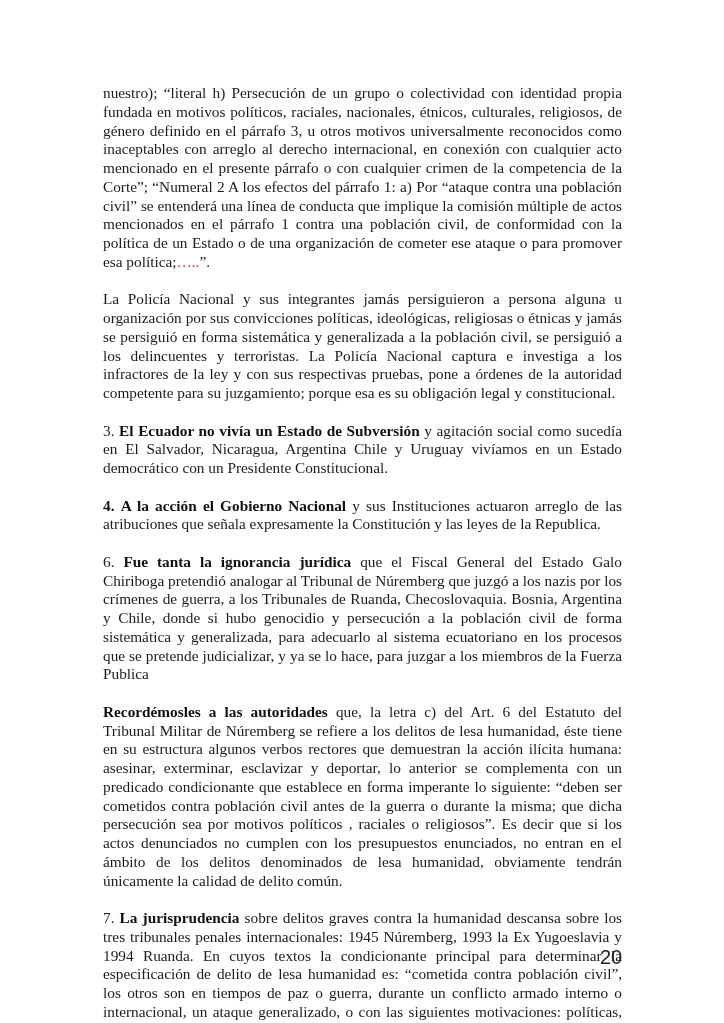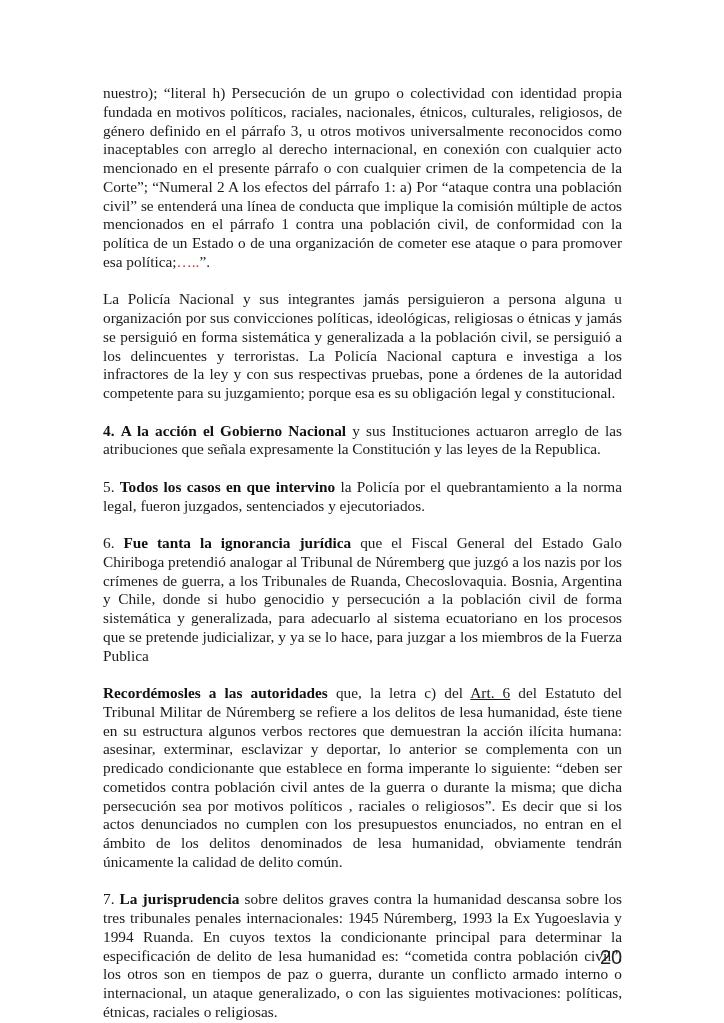--- a/index.html
+++ b/index.html
@@ -37,45 +37,44 @@
     text-align: justify;
   }
   .content b {
     font-weight: bold;
     color: #111;
   }
   .red {
     color: #c0392b;
   }
   .u {
-    text-decoration: underline;
   }
   .page-number {
     position: absolute;
     left: 600px;
     top: 946px;
     font-family: "Liberation Sans", "DejaVu Sans", sans-serif;
     font-size: 20px;
     color: #222;
   }
 </style>
 </head>
 <body>
 
 <div class="page">
   <div class="content">
 
     <p><span>nuestro); “literal h) Persecución de un grupo o colectividad con identidad propia fundada en motivos políticos, raciales, nacionales, étnicos, culturales, religiosos, de género definido en el párrafo 3, u otros motivos universalmente reconocidos como inaceptables con arreglo al derecho internacional, en conexión con cualquier acto mencionado en el presente párrafo o con cualquier crimen de la competencia de la Corte”; “Numeral 2 A los efectos del párrafo 1: a) Por “ataque contra una población civil” se entenderá una línea de conducta que implique la comisión múltiple de actos mencionados en el párrafo 1 contra una población civil, de conformidad con la política de un Estado o de una organización de cometer ese ataque o para promover esa política;</span><span class="red">…..</span><span>”.</span></p>
 
     <p><span>La Policía Nacional y sus integrantes jamás persiguieron a persona alguna u organización por sus convicciones políticas, ideológicas, religiosas o étnicas y jamás se persiguió en forma sistemática y generalizada  a la población civil, se persiguió a los delincuentes y terroristas. La Policía Nacional captura e investiga a los infractores de la ley y con sus respectivas pruebas, pone a órdenes de la autoridad competente para su juzgamiento; porque esa es  su obligación legal y constitucional.</span></p>
 
+    <p><span>3.</span> <b>El Ecuador no vivía un Estado de Subversión</b><span> y agitación social como sucedía en El Salvador, Nicaragua, Argentina Chile y Uruguay vivíamos en un Estado democrático con un Presidente Constitucional.</span></p>
 
     <p><b>4.</b> <b>A la acción el Gobierno Nacional</b><span> y sus Instituciones actuaron arreglo de las atribuciones que señala expresamente la Constitución y las leyes de la Republica.</span></p>
 
-    <p><span>5.</span> <b>Todos los casos en que intervino</b><span> la Policía por el quebrantamiento a la norma legal, fueron juzgados, sentenciados y ejecutoriados.</span></p>
 
     <p><span>6.</span> <b>Fue tanta la ignorancia jurídica</b><span> que el Fiscal General del Estado Galo  Chiriboga pretendió analogar al Tribunal de Núremberg que juzgó a los nazis por los crímenes de guerra, a los  Tribunales  de Ruanda, Checoslovaquia. Bosnia, Argentina y Chile, donde si hubo genocidio y persecución a la población civil de forma sistemática y generalizada, para adecuarlo al sistema ecuatoriano en los procesos que se pretende judicializar, y ya se lo hace, para juzgar a los miembros de la Fuerza Publica</span></p>
 
     <p><b>Recordémosles a las autoridades</b><span> que, la letra c) del </span><span class="u">Art. 6</span><span> del Estatuto del Tribunal Militar de Núremberg se refiere a los delitos de lesa humanidad, éste tiene en su estructura algunos verbos rectores que demuestran la acción ilícita humana: asesinar, exterminar, esclavizar y deportar, lo anterior se complementa con un predicado condicionante que establece en forma imperante lo siguiente: “deben ser cometidos contra población civil antes de la guerra o durante la misma; que dicha persecución sea por motivos políticos , raciales o religiosos”. Es decir que si los actos denunciados no cumplen con los presupuestos enunciados, no entran en el ámbito de los delitos denominados de lesa humanidad, obviamente tendrán únicamente la calidad de delito común.</span></p>
 
     <p><span>7.</span> <b>La jurisprudencia</b><span> sobre delitos graves contra la humanidad descansa sobre los tres tribunales penales internacionales: 1945 Núremberg, 1993 la Ex Yugoeslavia y 1994 Ruanda. En cuyos textos la condicionante principal para determinar la especificación de delito de lesa humanidad es: “cometida contra población civil”, los otros son en tiempos de paz o guerra, durante un conflicto armado interno o internacional, un ataque generalizado, o con las siguientes motivaciones: políticas, étnicas, raciales o religiosas.</span></p>
 
   </div>
 
   <div class="page-number">20</div>

